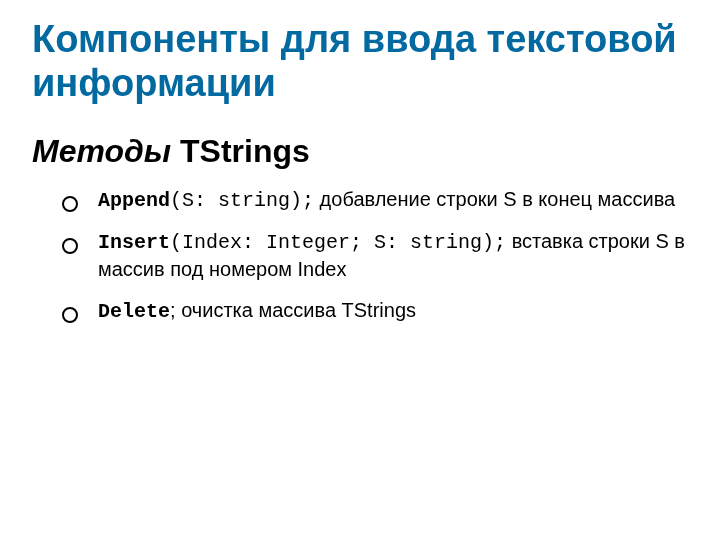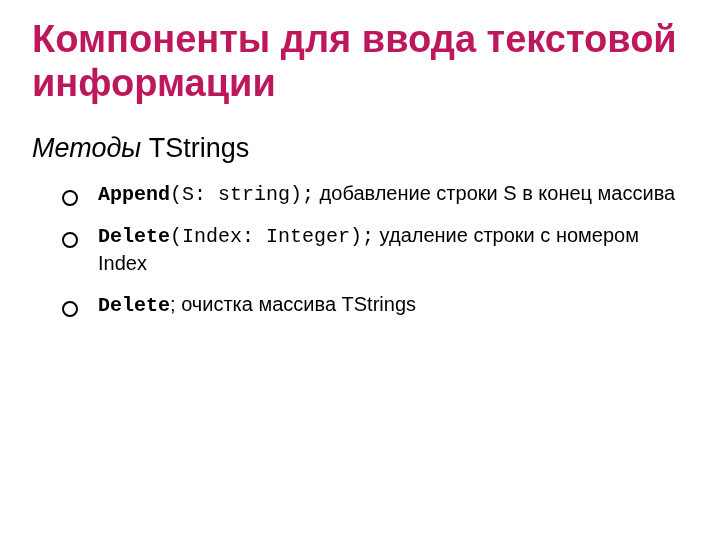--- a/index.html
+++ b/index.html
@@ -8,27 +8,27 @@
       height: 540px;
       background: #ffffff;
       font-family: Arial, Helvetica, sans-serif;
       color: #000;
       padding: 18px 32px 24px 32px;
       overflow: hidden;
     }
     .title {
       font-size: 38px;
       font-weight: bold;
-      color: #be185d;
+      color: #0369a1;
       line-height: 1.15;
       margin-bottom: 28px;
     }
     .subtitle {
-      font-size: 27px;
-      font-weight: normal;
+      font-size: 32px;
+      font-weight: bold;
       margin-bottom: 16px;
     }
     .subtitle .italic { font-style: italic; }
     .bullet-list {
       list-style: none;
       padding-left: 48px;
     }
     .bullet-item {
       position: relative;
       font-size: 20px;
@@ -57,18 +57,18 @@
 
 <div class="subtitle">
   <span class="italic">Методы</span><span> TStrings</span>
 </div>
 
 <ul class="bullet-list">
   <li class="bullet-item">
     <span class="mono bold">Append</span><span class="mono">(S: string);</span><span> добавление строки S в конец массива</span>
   </li>
   <li class="bullet-item">
-    <span class="mono bold">Delete</span><span class="mono">(Index: Integer);</span><span> удаление строки с номером Index</span>
+    <span class="mono bold">Insert</span><span class="mono">(Index: Integer; S: string);</span><span> вставка строки S в массив под номером Index</span>
   </li>
   <li class="bullet-item">
     <span class="mono bold">Delete</span><span class="mono"></span><span>; очистка массива TStrings</span>
   </li>
 </ul>
 
 </body></html>

